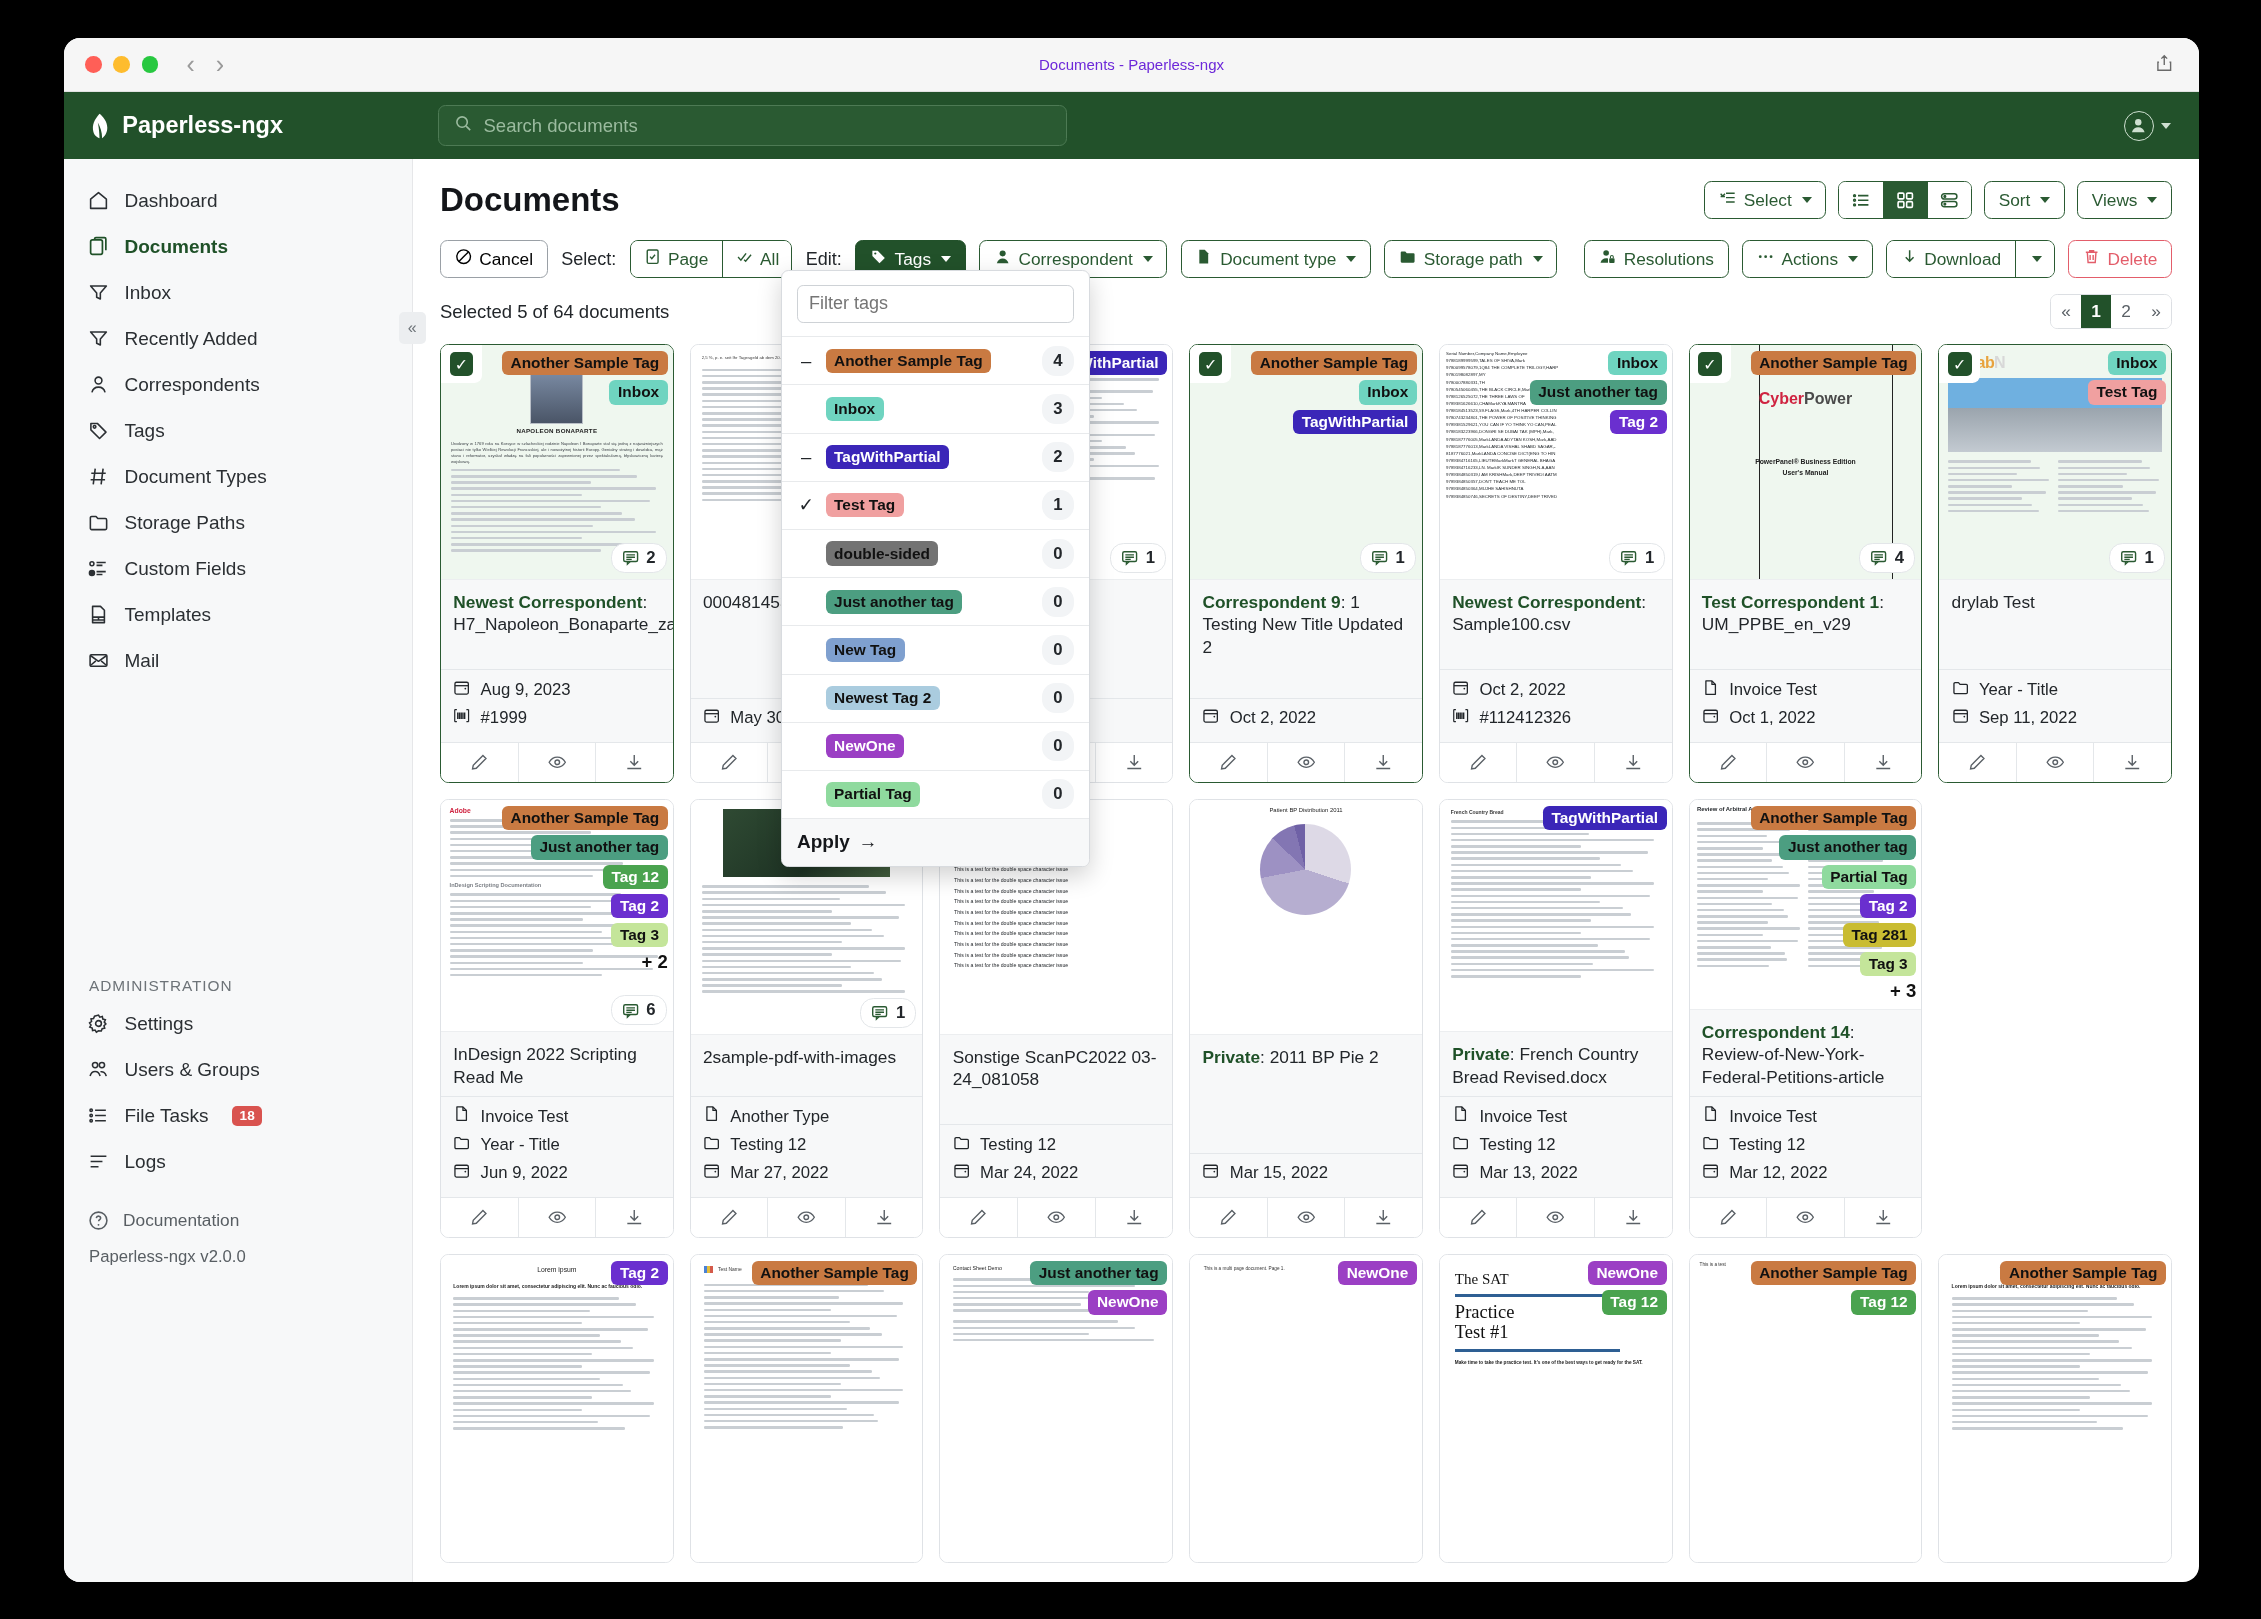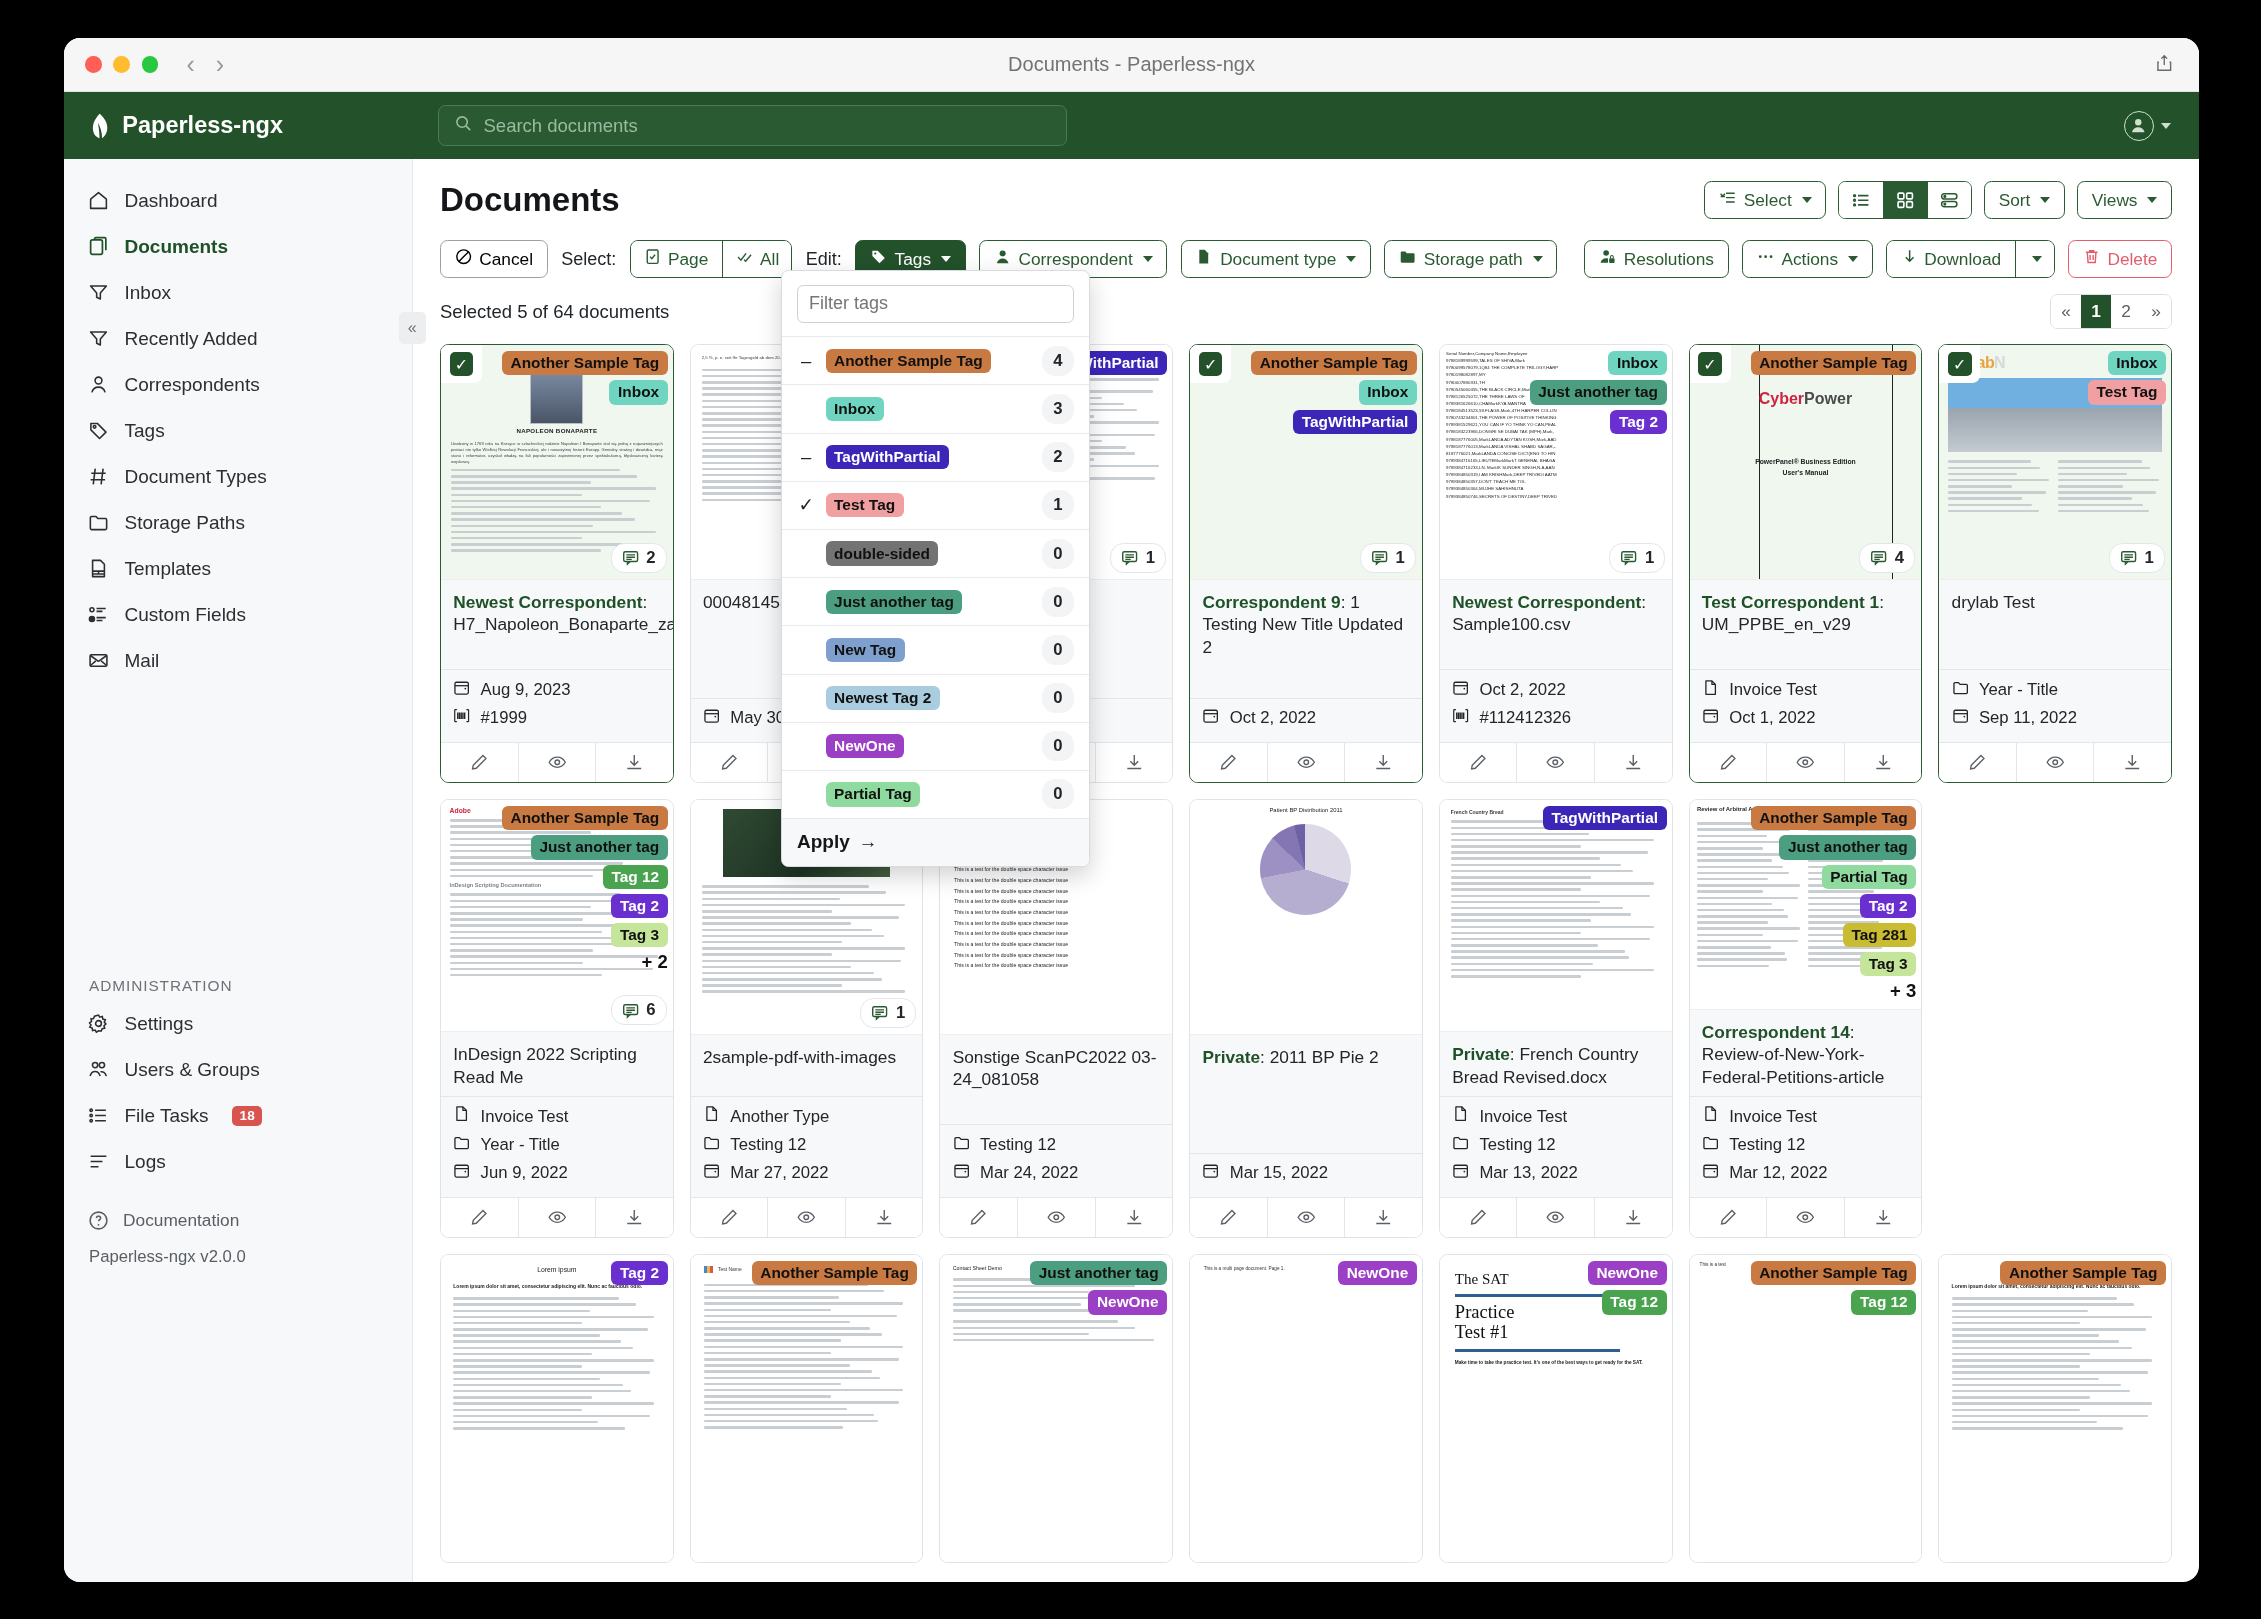--- a/index.html
+++ b/index.html
@@ -18,21 +18,21 @@
   .titlebar {
     height:54px; background:#f6f6f6; border-bottom:0.6px solid #e2e2e2;
     display:flex; align-items:center; padding:0 21px; position:relative;
   }
   .traffic { display:flex; gap:11.7px; align-items:center; }
   .dot { width:16.7px; height:16.7px; border-radius:50%; }
   .dot.r{background:#ff5f57;} .dot.y{background:#febc2e;} .dot.g{background:#28c840;}
   .navarrows { display:flex; gap:21px; margin-left:28px; color:#9a9a9a; font-size:25px; line-height:1; }
   .titletext {
     position:absolute; left:0; right:0; text-align:center;
-    font-size:20px; color:#737373; pointer-events:none;
+    font-size:15px; color:#6d28d9; pointer-events:none;
   }
   .share-icon { position:absolute; right:26px; color:#6a6a6a; }
 
   
   .appbar {
     height:67px; background:#22512a; display:flex; align-items:center;
     padding:0 25px; position:relative;
   }
   .brand { display:flex; align-items:center; gap:12.3px; color:#fff; font-size:23.5px; font-weight:600; width:349px;}
   .leaf { width:21px; height:26px; position:relative; }
@@ -294,36 +294,36 @@
       <div class="nav-item">
         <span class="nav-ico">
           <svg viewBox="0 0 16 16" fill="none" stroke="#2b2f33" stroke-width="1.2" stroke-linejoin="round">
                 <path d="M1.8 12.4V4.4a1 1 0 011-1h3.3l1.4 1.6h5.7a1 1 0 011 1v6.4a1 1 0 01-1 1H2.8a1 1 0 01-1-1z"></path>
               </svg>
         </span>
         <span>Storage Paths</span>
       </div>
       <div class="nav-item">
         <span class="nav-ico">
-          <svg viewBox="0 0 16 16" fill="none" stroke="#2b2f33" stroke-width="1.2" stroke-linejoin="round">
-                <path d="M3.5 1.8h6l3 3v9.4h-9z"></path>
-                <path d="M3.5 10h9M3.5 12.2h9M8 12.2V10"></path>
-              </svg>
-        </span>
-        <span>Templates</span>
-      </div>
-      <div class="nav-item">
-        <span class="nav-ico">
           <svg viewBox="0 0 16 16" fill="none" stroke="#2b2f33" stroke-width="1.2">
                 <circle cx="3" cy="4.4" r="1.5"></circle>
                 <circle cx="3" cy="11.4" r="1.9" fill="#2b2f33"></circle>
                 <path d="M6.5 3.4h7M6.5 5.6h4.5M6.5 10.4h7M6.5 12.6h4.5"></path>
               </svg>
         </span>
         <span>Custom Fields</span>
+      </div>
+      <div class="nav-item">
+        <span class="nav-ico">
+          <svg viewBox="0 0 16 16" fill="none" stroke="#2b2f33" stroke-width="1.2" stroke-linejoin="round">
+                <path d="M3.5 1.8h6l3 3v9.4h-9z"></path>
+                <path d="M3.5 10h9M3.5 12.2h9M8 12.2V10"></path>
+              </svg>
+        </span>
+        <span>Templates</span>
       </div>
       <div class="nav-item">
         <span class="nav-ico">
           <svg viewBox="0 0 16 16" fill="none" stroke="#2b2f33" stroke-width="1.2" stroke-linejoin="round">
                 <rect x="1.6" y="3.6" width="12.8" height="8.8" rx="1"></rect>
                 <path d="M1.8 4.2L8 8.6l6.2-4.4M1.8 11.8L6 8.3M14.2 11.8L10 8.3"></path>
               </svg>
         </span>
         <span>Mail</span>
       </div>

